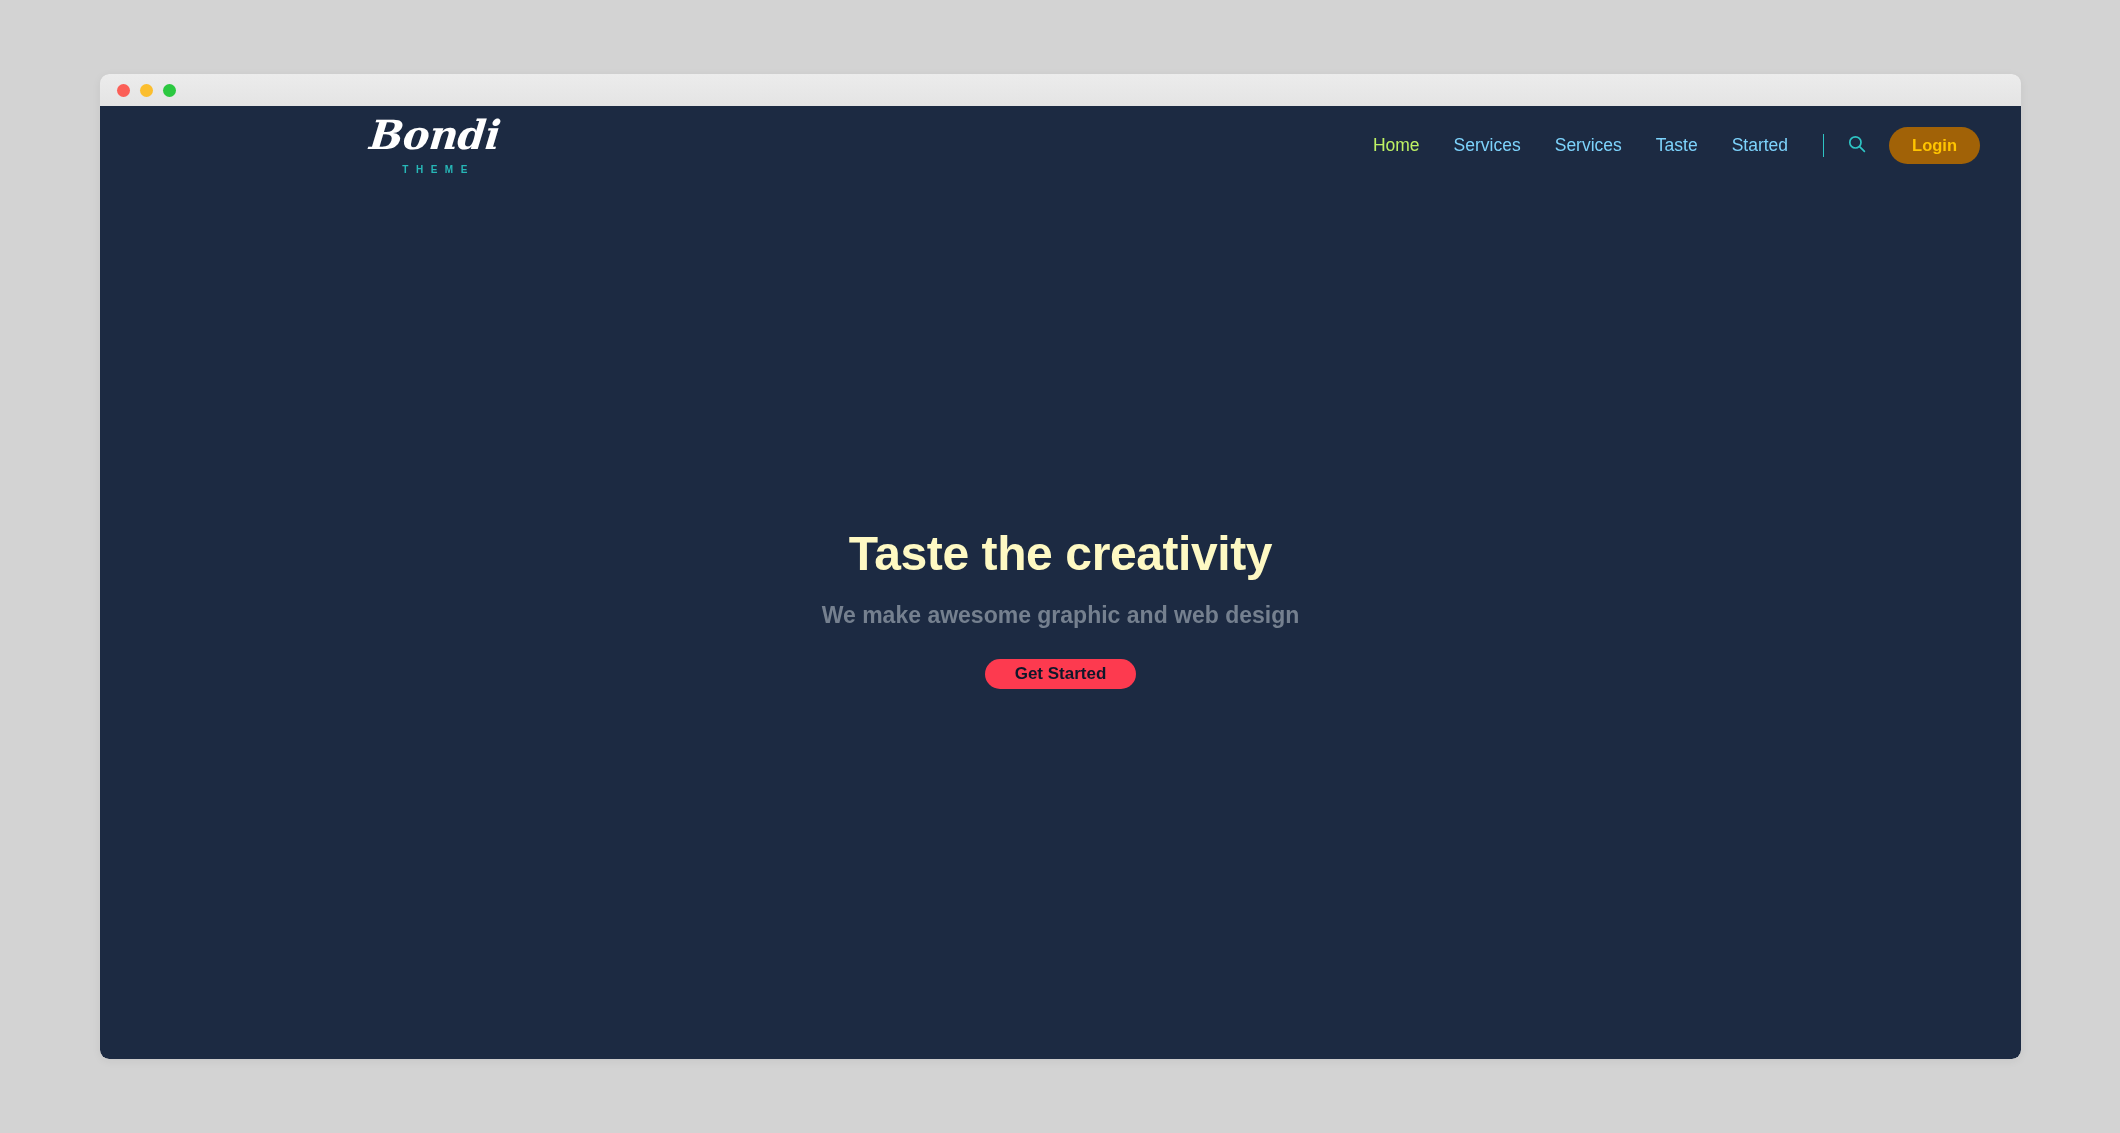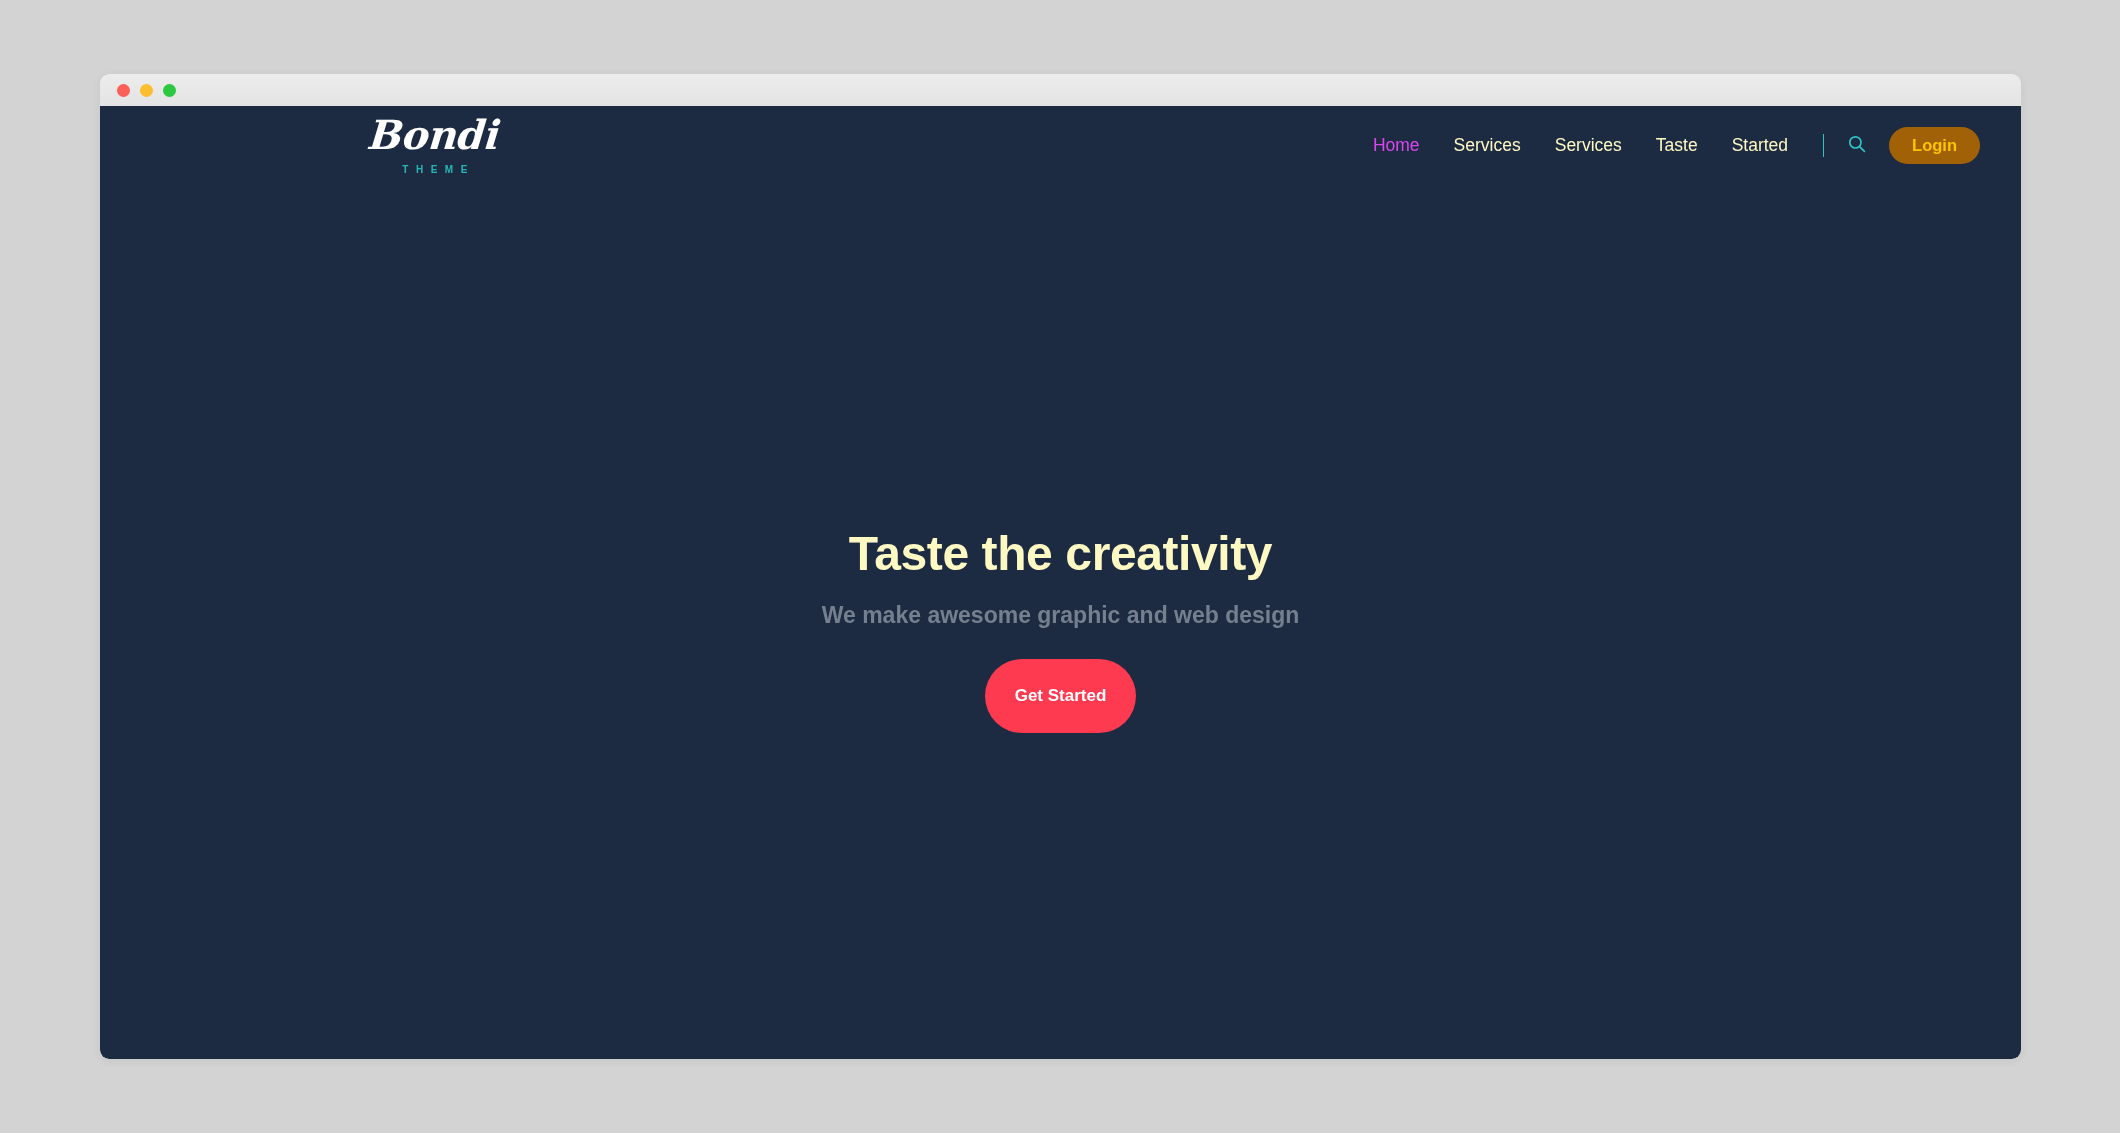--- a/index.html
+++ b/index.html
@@ -90,28 +90,28 @@
     font-weight: bold;
     padding-left: 7px;
   }
 
   #main-nav {
     display: flex;
     align-items: center;
     gap: 0;
   }
   .nav-link {
-    color: #fef9c3;
+    color: #7dd3fc;
     font-size: 17.5px;
     text-decoration: none;
     padding: 0 17px;
     white-space: nowrap;
     cursor: pointer;
   }
-  .nav-link.active { color: #d946ef; }
+  .nav-link.active { color: #bef264; }
 
   #nav-divider {
     width: 1px;
     height: 23px;
     background: #2ec4c4;
     margin: 0 14px 0 18px;
   }
 
   #search-button {
     background: none;
@@ -151,26 +151,26 @@
   }
   #hero-subtitle {
     margin: 21px 0 0 0;
     font-size: 23px;
     color: #75808f;
     font-weight: bold;
   }
   #get-started-button {
     margin-top: 30px;
     background: #fd3a4f;
-    color: #ffffff;
+    color: #0f172a;
     border: none;
     border-radius: 999px;
     font-size: 17px;
     font-weight: bold;
-    padding: 27px 30px;
+    padding: 5px 30px;
     cursor: pointer;
     font-family: "Liberation Sans", sans-serif;
   }
 </style>
 </head>
 <body>
 
 <div id="browser-window">
 
   <div id="titlebar">

